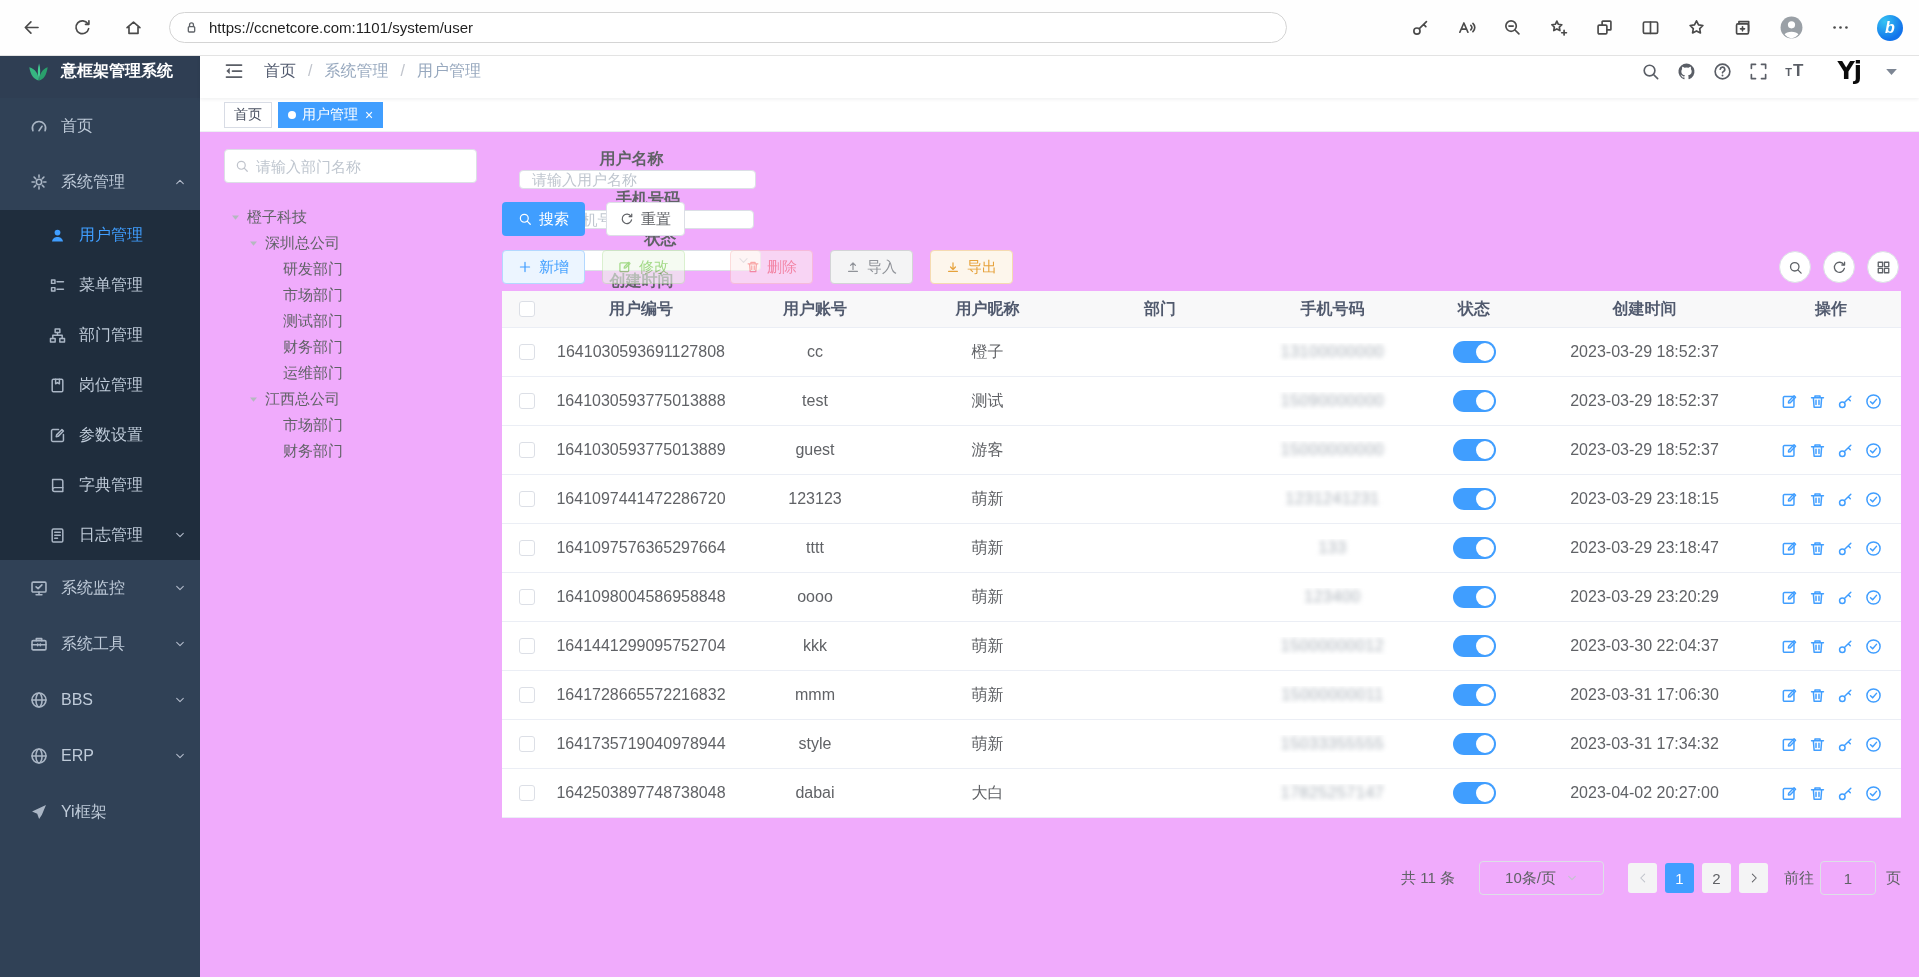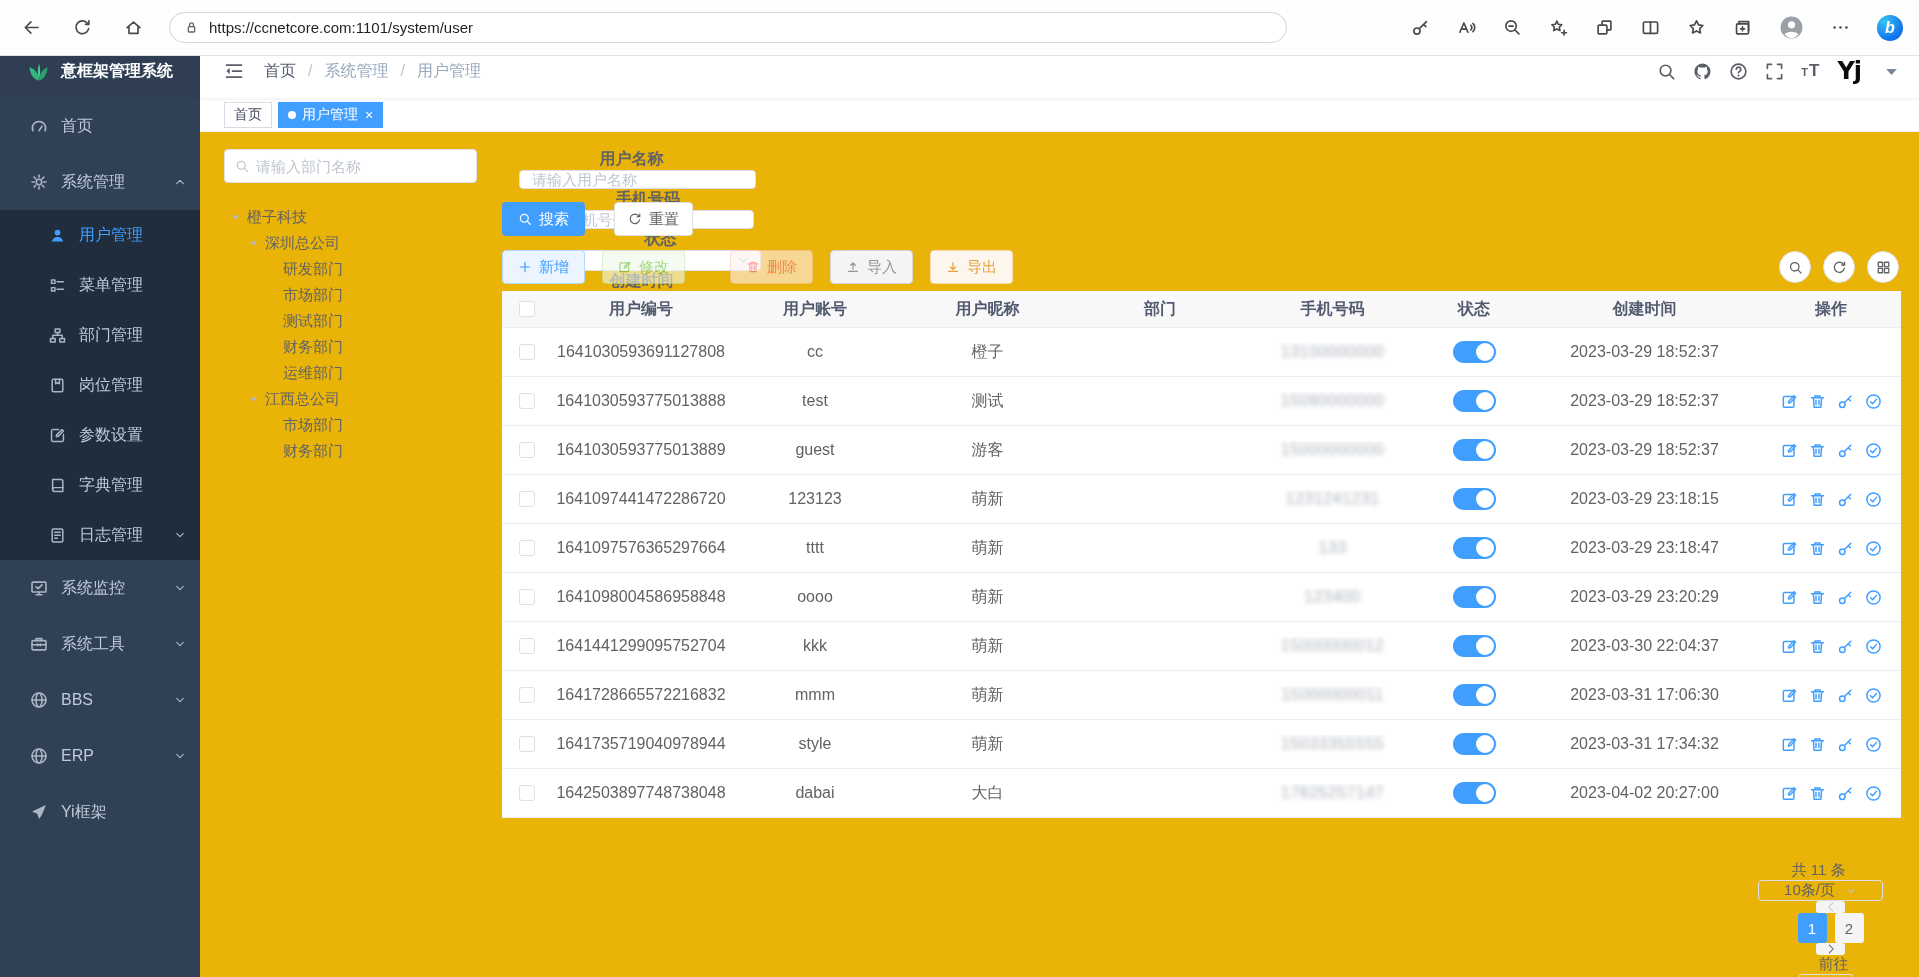--- a/index.html
+++ b/index.html
@@ -45,33 +45,33 @@
     box-shadow:0 1px 4px rgba(0,21,41,.08); position:relative; z-index:5; }
   #navbar .fold { width:20px; height:20px; color:#5a5e66; cursor:pointer; }
   .breadcrumb { display:flex; align-items:center; gap:12px; margin-left:20px; font-size:16px; }
   .crumb-first { color:#515a6e; }
   .crumb { color:#97a8be; }
   .crumb-sep { color:#c0c4cc; }
   .nav-right { margin-left:auto; display:flex; align-items:center; gap:17px; color:#5a5e66; }
   .nav-right .icon { width:19px; height:19px; cursor:pointer; }
   .tt-glyph { font-weight:bold; color:#5a5e66; cursor:pointer; font-size:17px; letter-spacing:1px; }
   .tt-glyph small { font-size:11px; }
-  .yj-logo { font-size:24px; font-weight:900; color:#0b0b0b; letter-spacing:-1px; margin-left:0; cursor:pointer;
+  .yj-logo { font-size:24px; font-weight:900; color:#0b0b0b; letter-spacing:-1px; margin-left:16px; cursor:pointer;
     font-family:"DejaVu Sans",sans-serif; }
   .nav-caret { width:11px; height:11px; color:#7d8694; margin-left:4px; }
 
   #tabsbar { height:34px; display:flex; align-items:center; gap:6px; padding-left:24px;
     border-bottom:1px solid #eef0f3; }
   .tab { height:26px; display:flex; align-items:center; padding:0 9px; border:1px solid #d8dce5;
     font-size:14px; color:#495060; background:#fff; cursor:pointer; }
   .tab.active { background:#409eff; border-color:#409eff; color:#fff; }
   .tab-dot { width:8px; height:8px; border-radius:50%; background:#fff; margin-right:6px; }
   .tab-close { margin-left:7px; font-size:14px; cursor:pointer; }
 
-  #content { position:absolute; left:0; top:88px; right:0; bottom:0; background:#eab308; }
+  #content { position:absolute; left:0; top:88px; right:0; bottom:0; background:#f0abfc; }
 
   
   .input-box { border:1px solid #dcdfe6; border-radius:4px; background:#fff; display:flex;
     align-items:center; height:34px; }
   input { border:none; outline:none; font-size:15px; color:#606266; width:100%; height:100%;
     background:transparent; font-family:inherit; }
   input::placeholder { color:#bfc6cf; }
   #dept-search { position:absolute; left:24px; top:17px; width:253px; padding:0 10px; gap:7px; }
   #dept-search .icon { width:14px; height:14px; color:#c0c4cc; }
   #filter-row { position:absolute; left:302px; top:17px; height:34px; display:flex; align-items:center;flex-direction:column; }
@@ -86,21 +86,21 @@
   .select-box .icon { width:13px; height:13px; color:#c0c4cc; }
   .ml-date { margin-left:20px; }
   .date-box { width:233px; margin-left:12px; padding:0 10px; gap:8px; cursor:pointer; }
   .date-box .icon { width:15px; height:15px; color:#c0c4cc; }
   .date-ph { color:#bfc6cf; font-size:13px; flex:1; text-align:center; }
   .date-sep { color:#bfc6cf; font-size:15px; }
 
   .btn { display:inline-flex; align-items:center; justify-content:center; gap:7px; height:34px;
     border-radius:4px; font-size:15px; cursor:pointer; border:1px solid transparent; white-space:nowrap; }
   .btn .icon { width:14px; height:14px; }
-  #btn-row { position:absolute; left:302px; top:70px; display:flex; gap:29px; }
+  #btn-row { position:absolute; left:302px; top:70px; display:flex; gap:21px; }
   .btn-search { background:#409eff; color:#fff; padding:0 15px; }
   .btn-reset { background:#fff; border-color:#dcdfe6; color:#606266; padding:0 13px; }
 
   
   #tree { position:absolute; left:24px; top:72px; width:272px; }
   .tnode { height:26px; display:flex; align-items:center; font-size:15px; color:#606266; cursor:pointer; }
   .tnode .caret { width:11px; height:11px; color:#b4b8bf; margin-right:6px; }
   .caret-ph { width:17px; }
 
   
@@ -127,21 +127,21 @@
     cursor:pointer; }
   .masked { color:#a9b0b8; filter:blur(2.6px); letter-spacing:.5px; }
   .switch { width:43px; height:22px; border-radius:11px; background:#409eff; position:relative; cursor:pointer; }
   .switch::after { content:""; position:absolute; top:2px; right:2px; width:18px; height:18px;
     border-radius:50%; background:#fff; }
   .row-actions { display:flex; gap:11px; }
   .act { width:17px; height:17px; color:#409eff; cursor:pointer; }
 
   
   #pagination { position:absolute; top:729px; right:16px; height:34px; display:flex; align-items:center;
-    font-size:15px; color:#606266;flex-direction:column; }
+    font-size:15px; color:#606266; }
   .pg-total { margin-right:24px; }
   .pg-size { width:125px; height:34px; border:1px solid #dcdfe6; border-radius:4px; display:flex;
     align-items:center; justify-content:center; gap:10px; cursor:pointer; margin-right:20px; }
   .pg-size .icon { width:12px; height:12px; color:#c0c4cc; }
   .pg-btn, .pg-page { min-width:29px; height:30px; margin:0 4px; border:none; border-radius:3px;
     background:#f4f4f5; color:#606266; display:flex; align-items:center; justify-content:center;
     font-size:15px; cursor:pointer; font-family:inherit; }
   .pg-btn .icon { width:12px; height:12px; }
   .pg-btn.prev { color:#c0c4cc; }
   .pg-page.active { background:#409eff; color:#fff; }

